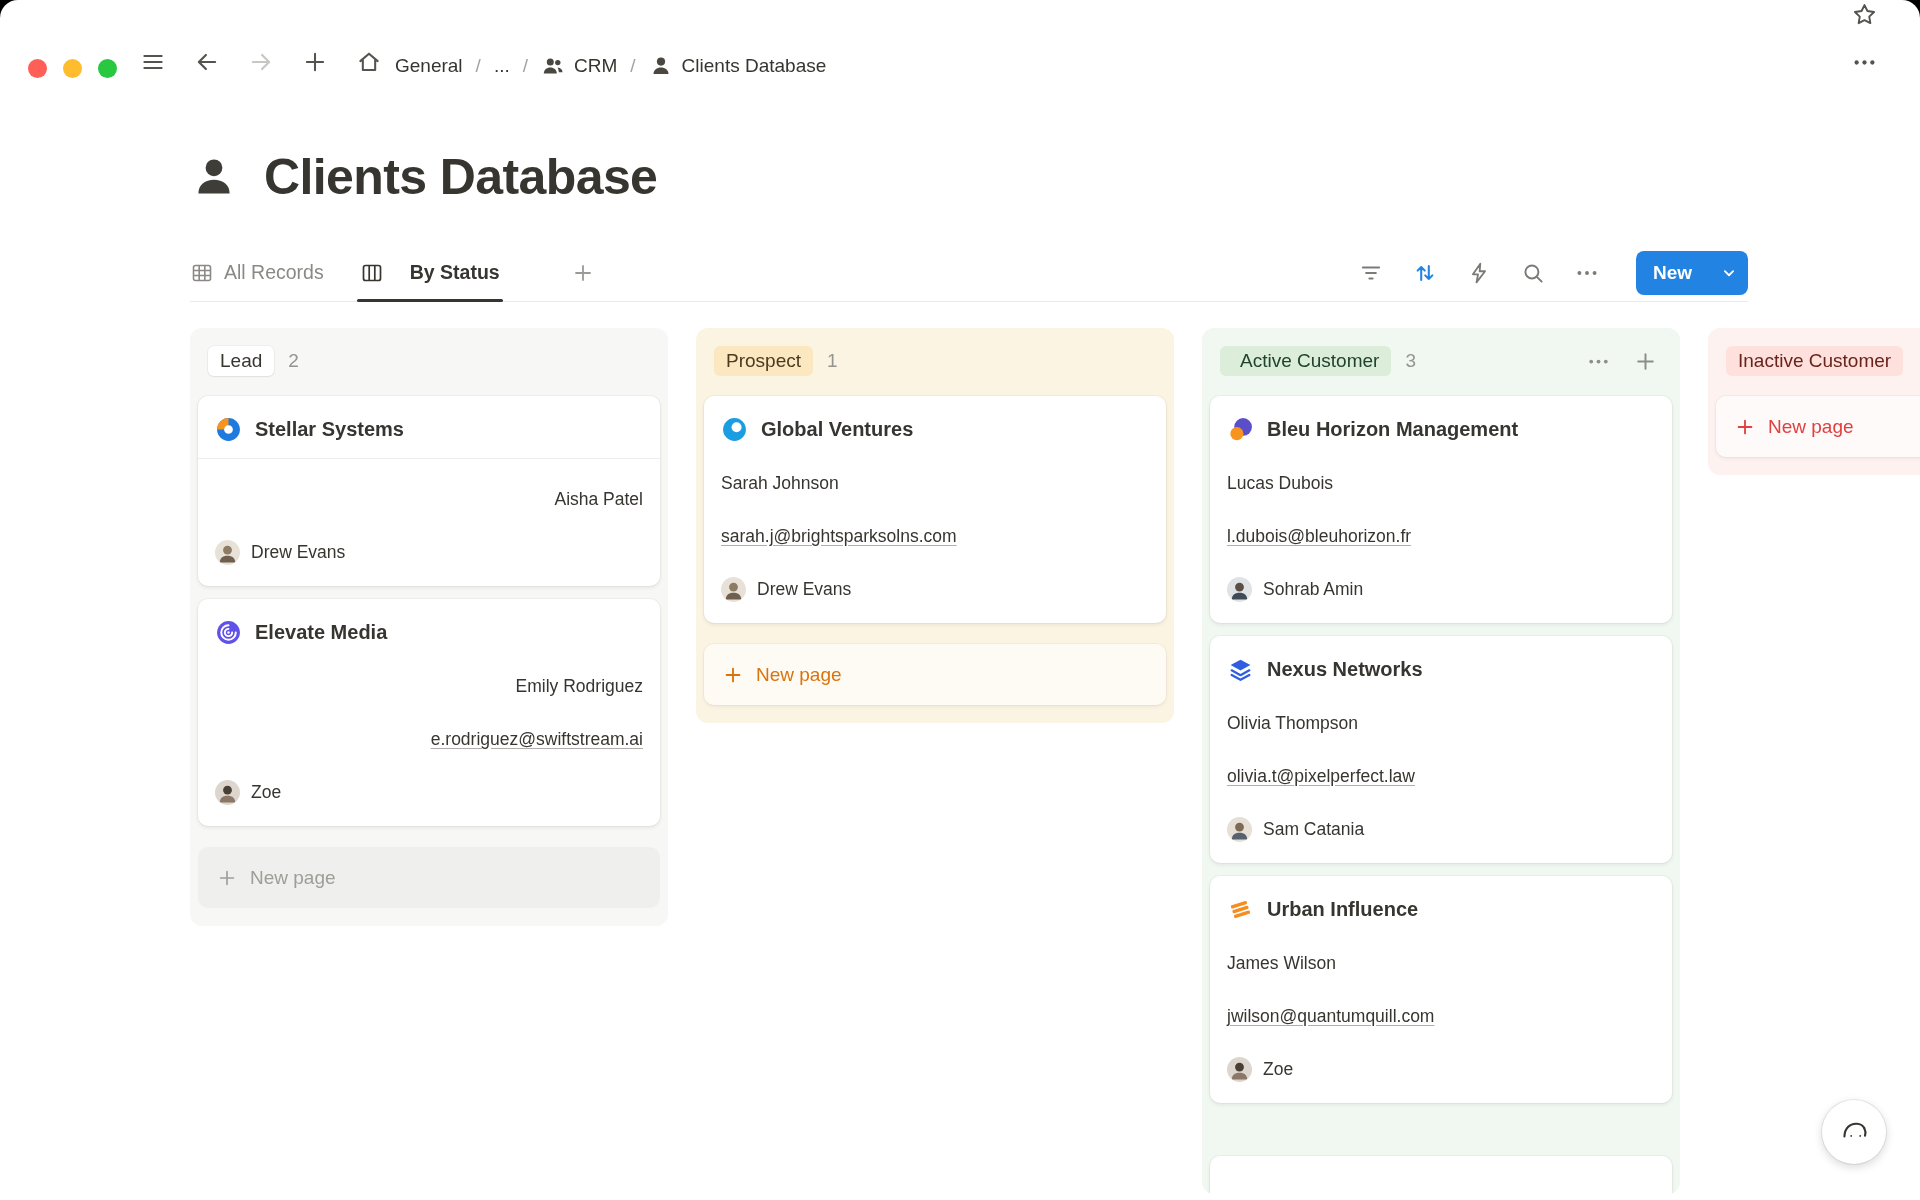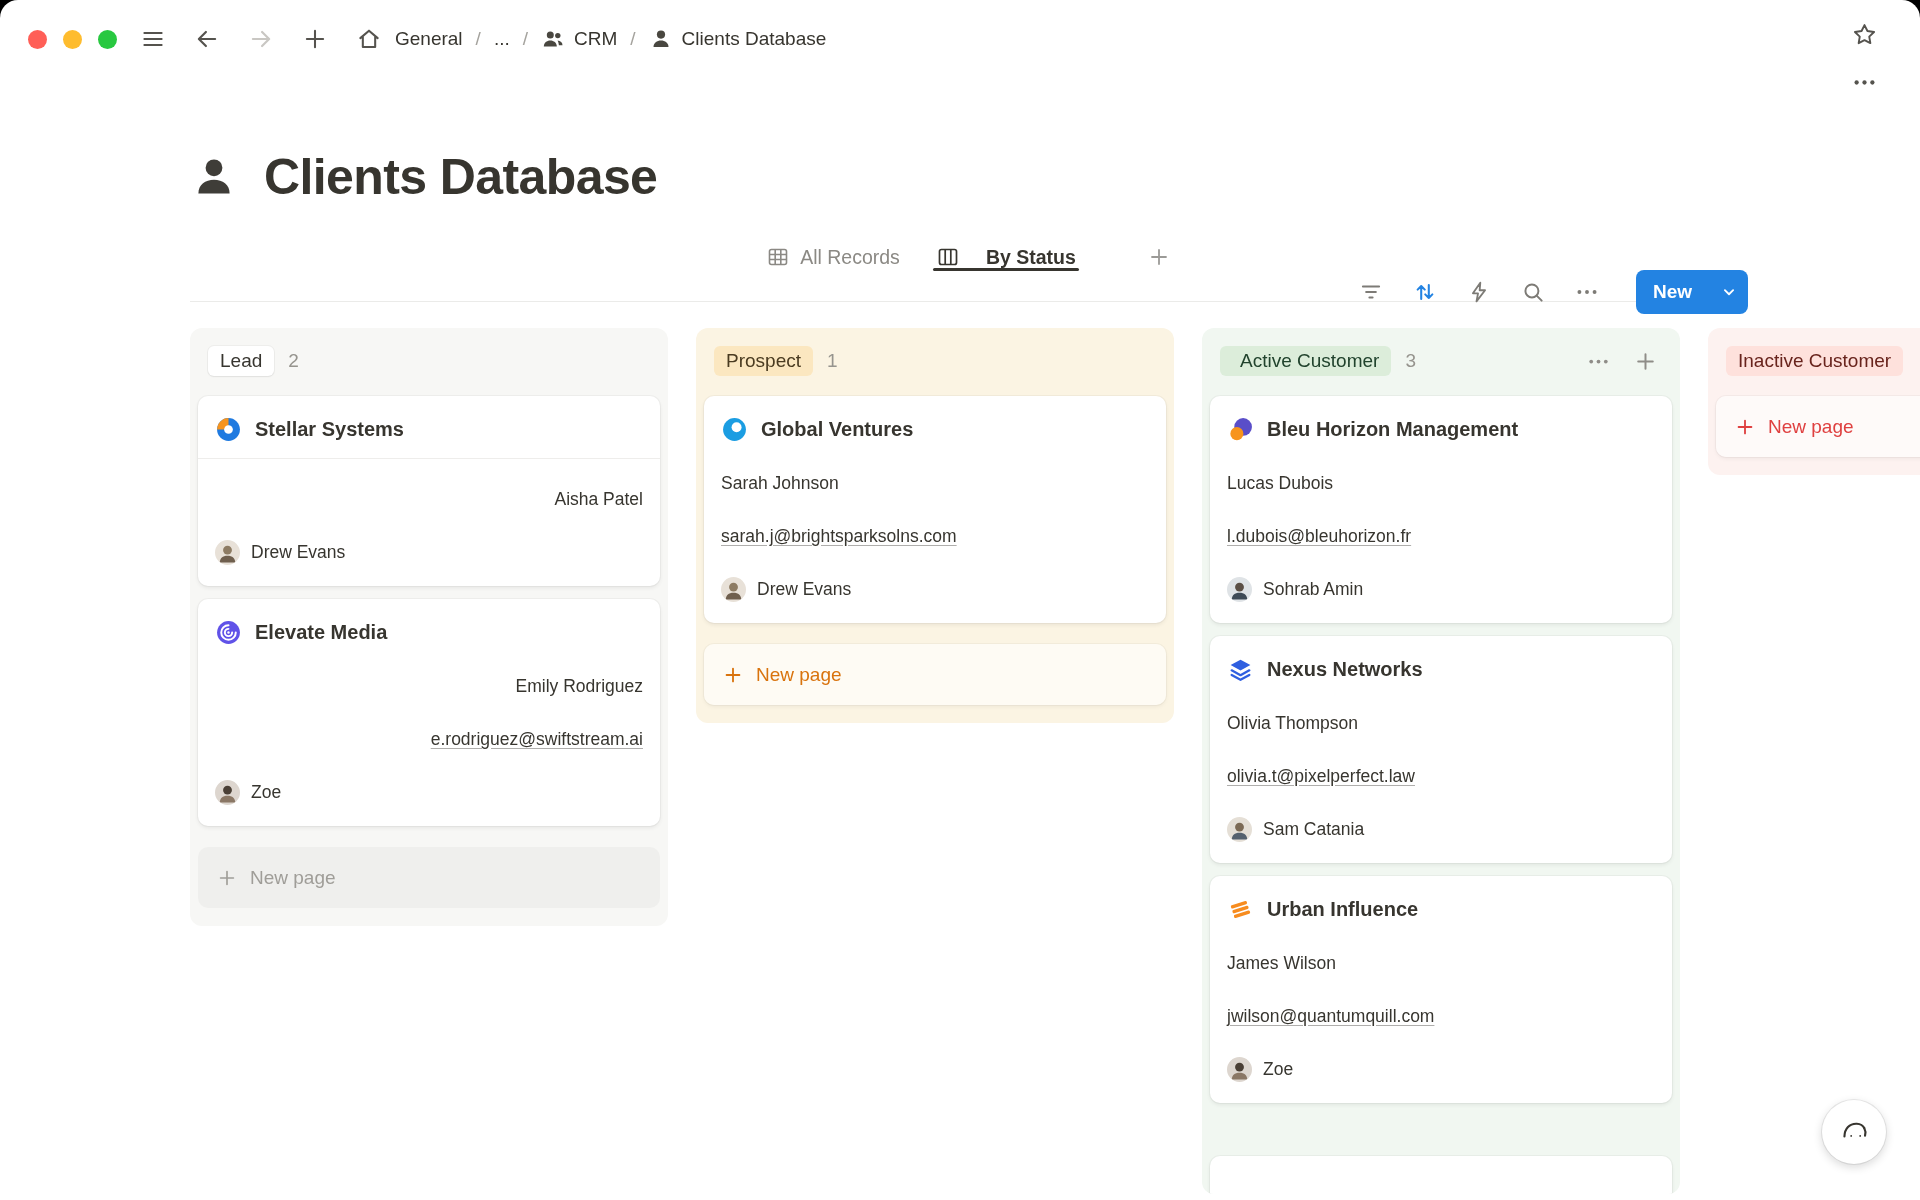--- a/index.html
+++ b/index.html
@@ -9,40 +9,40 @@
     background:#000;
     font-family:"Liberation Sans", sans-serif;
     color:#37352f;
   }
   .app {
     width:1920px; height:1200px; background:#ffffff;
     border-radius:18px 18px 0 0; overflow:hidden; position:relative;
   }
 
   
-  .topbar { height:78px; display:flex; align-items:center; padding:0 30px 0 28px; }
+  .topbar { height:78px; display:flex; align-items:flex-end; padding:0 30px 0 28px; }
   .traffic { display:flex; gap:16px; margin-right:20px; }
   .light { width:19px; height:19px; border-radius:50%; }
   .light.red{background:#ff5f57}.light.yellow{background:#febc2e}.light.green{background:#28c840}
   .nav-group { display:flex; align-items:center; gap:22px; }
   .icon-btn { width:32px; height:32px; display:flex; align-items:center; justify-content:center; color:#55534e; border-radius:6px; }
   .icon-btn.disabled { color:#c9c7c3; }
   .breadcrumb { display:flex; align-items:center; gap:13px; font-size:19px; margin-left:10px; color:#37352f; }
   .crumb { display:flex; align-items:center; gap:9px; white-space:nowrap; }
   .crumb-sep { color:#a5a39e; }
   .crumb-icon { width:24px; height:24px; color:#494740; display:flex; }
   .topbar-right { margin-left:auto; display:flex; align-items:center; gap:16px; font-size:19px; color:#37352f;flex-direction:column; }
 
   
   .page-header { display:flex; align-items:center; gap:26px; margin:70px 0 0 190px; }
   .page-title-icon { width:48px; height:48px; color:#3f3d38; display:flex; }
   .page-title { font-size:50px; font-weight:700; margin:0; letter-spacing:-0.6px; }
 
   
-  .views-row { margin:38px 172px 0 190px; display:flex; align-items:center; height:58px; border-bottom:1px solid #ebebe9;flex-direction:column; }
+  .views-row { margin:38px 172px 0 190px; display:flex; align-items:center; height:58px; border-bottom:1px solid #ebebe9; }
   .view-tabs { display:flex; align-items:center; height:100%; gap:36px; }
   .view-tab { display:flex; align-items:center; gap:10px; font-size:19.5px; color:#8b8984; height:100%; position:relative; cursor:default; }
   .view-tab .tab-icon { width:24px; height:24px; display:flex; }
   .view-tab.active { color:#37352f; font-weight:600;gap:26px; }
   .view-tab.active::after { content:""; position:absolute; left:-3px; right:-3px; bottom:-1px; height:3px; background:#37352f; border-radius:2px; }
   .add-view { margin-left:34px; color:#9b9a97; width:26px; height:26px; display:flex; align-items:center; justify-content:center; }
   .views-toolbar { margin-left:auto; display:flex; align-items:center; gap:28px; color:#7d7b76; }
   .tool-icon { width:26px; height:26px; display:flex; }
   .tool-icon.blue { color:var(--accent-blue,#2383e2); }
   .new-btn { display:flex; align-items:center; background:var(--accent-blue,#2383e2); border-radius:8px; color:#fff; height:44px; overflow:hidden; margin-left:8px; }

